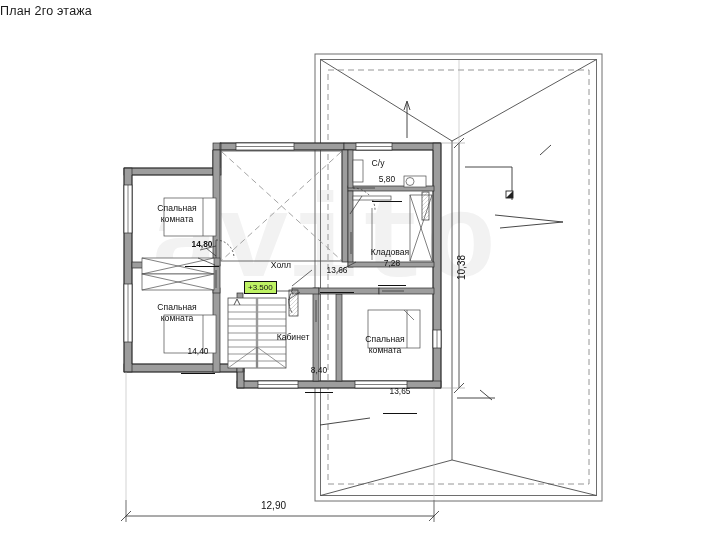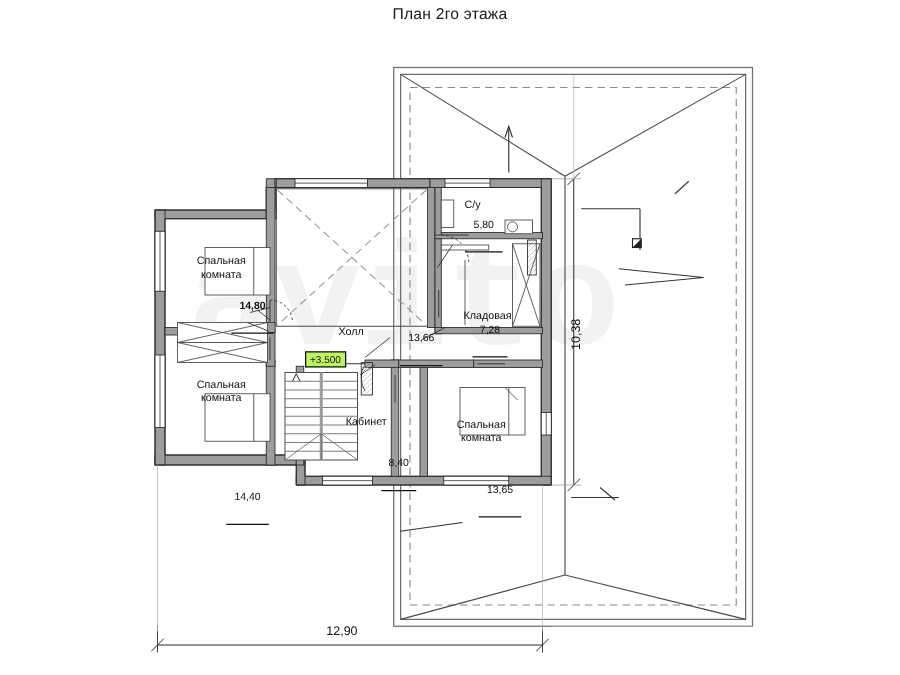--- a/index.html
+++ b/index.html
@@ -15,21 +15,20 @@
     width: 720px;
     height: 540px;
     background: #ffffff;
     overflow: hidden;
   }
   #plan-title {
     position: absolute;
     left: 0;
     top: 4px;
     width: 720px;
-    text-align: center;
     font-size: 12.5px;
     color: #1a1a1a;
     letter-spacing: 0.2px;
   }
   #drawing-svg {
     position: absolute;
     left: 0;
     top: 0;
     width: 720px;
     height: 540px;
@@ -345,21 +344,21 @@
     </g>
 
   </svg>
 
   <div class="room-label" style="left:138px; top:203px; width:78px;">Спальная
 комната</div>
   <div class="area-label" style="left:185px; top:239px; width:34px;font-weight:bold;">14,80</div>
 
   <div class="room-label" style="left:138px; top:302px; width:78px;">Спальная
 комната</div>
-  <div class="area-label" style="left:181px; top:346px; width:34px;margin-top:46px;">14,40</div>
+  <div class="area-label" style="left:181px; top:346px; width:34px;">14,40</div>
 
   <div class="room-label" style="left:250px; top:260px; width:62px;">Холл</div>
   <div class="area-label" style="left:320px; top:265px; width:34px;">13,66</div>
 
   <div class="level-mark" style="left:244px; top:281px;">+3.500</div>
 
   <div class="room-label" style="left:358px; top:158px; width:40px;">С/у</div>
   <div class="area-label" style="left:372px; top:174px; width:30px;">5,80</div>
 
   <div class="room-label" style="left:360px; top:227px; width:60px;margin-top:20px;">Кладовая</div>

